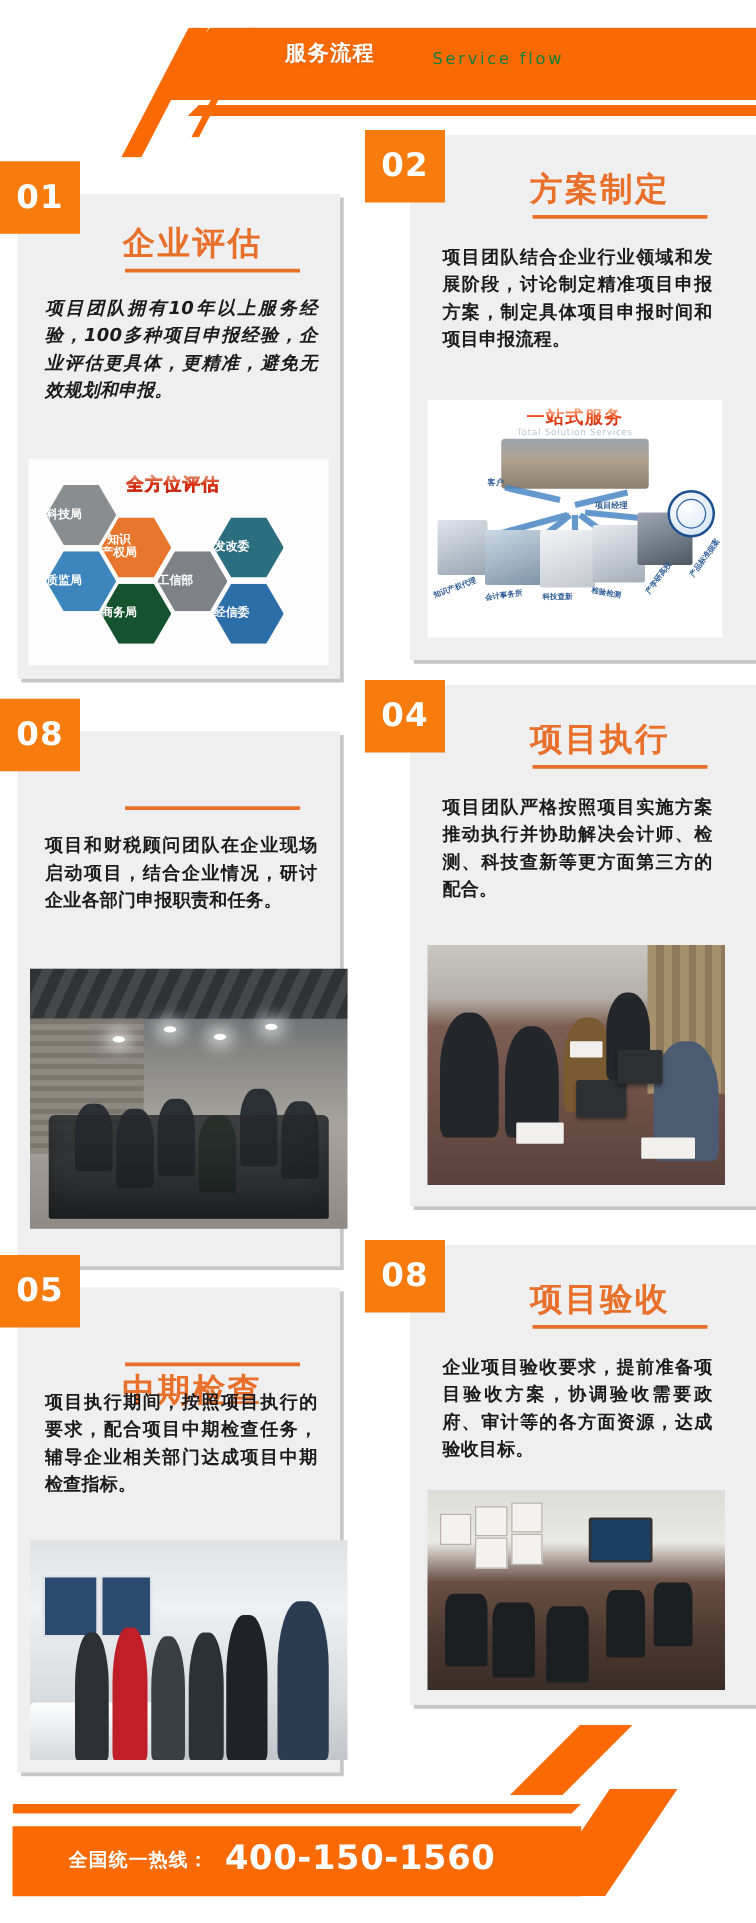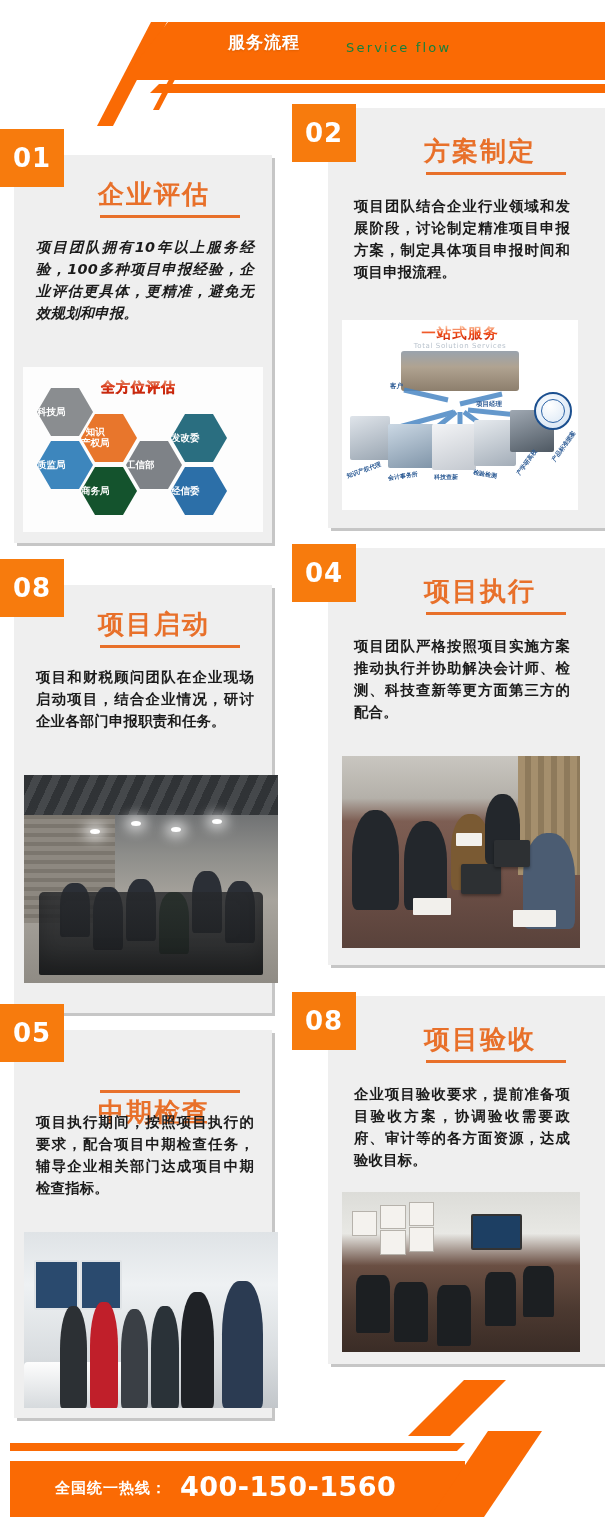--- a/index.html
+++ b/index.html
@@ -298,21 +298,20 @@
       <div class="oss-lab" style="left:46px;top:152px;transform:rotate(-8deg);">会计事务所</div>
       <div class="oss-lab" style="left:92px;top:153px;">科技查新</div>
       <div class="oss-lab" style="left:131px;top:150px;transform:rotate(10deg);">检验检测</div>
       <div class="oss-lab" style="left:170px;top:138px;transform:rotate(-54deg);">产学研高校</div>
       <div class="oss-lab" style="left:204px;top:122px;transform:rotate(-54deg);">产品标准据案</div>
     </div>
     <div class="badge" style="left:-36px;top:-4px;">02</div>
   </div>
 
   <div class="card left" style="top:585px;height:428px;">
-    <div class="card-title" style="left:84px;top:22px;">项目启动</div>
     <div class="card-rule" style="left:86px;top:60px;width:140px;"></div>
     <div class="card-body" style="left:22px;top:82px;width:218px;">项目和财税顾问团队在企业现场启动项目，结合企业情况，研讨企业各部门申报职责和任务。</div>
 
     <div class="photo ph-room" style="left:10px;top:190px;width:254px;height:208px;">
       <div class="wall"></div>
       <div class="lamp" style="left:26%;top:26%"></div>
       <div class="lamp" style="left:42%;top:22%"></div>
       <div class="lamp" style="left:58%;top:25%"></div>
       <div class="lamp" style="left:74%;top:21%"></div>
       <div class="person" style="left:14%;bottom:22%;height:26%"></div>

